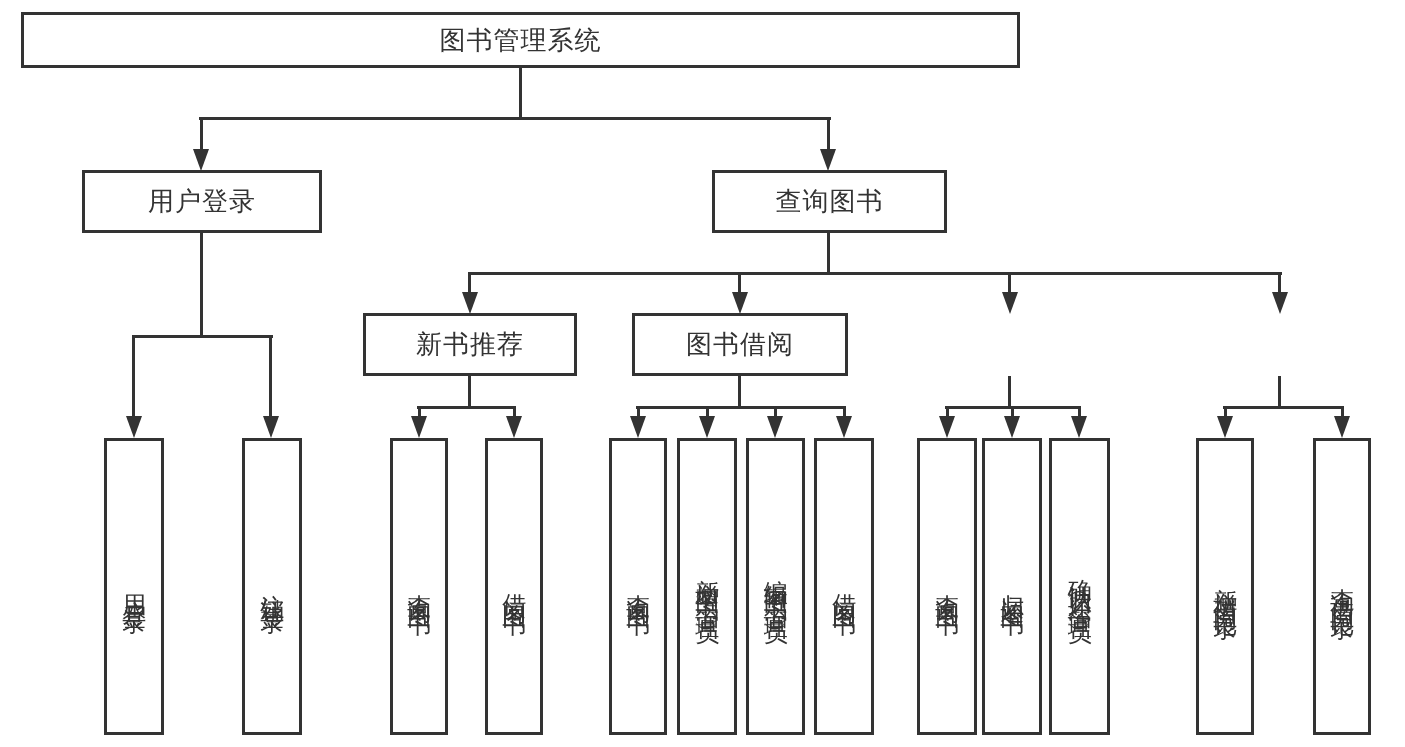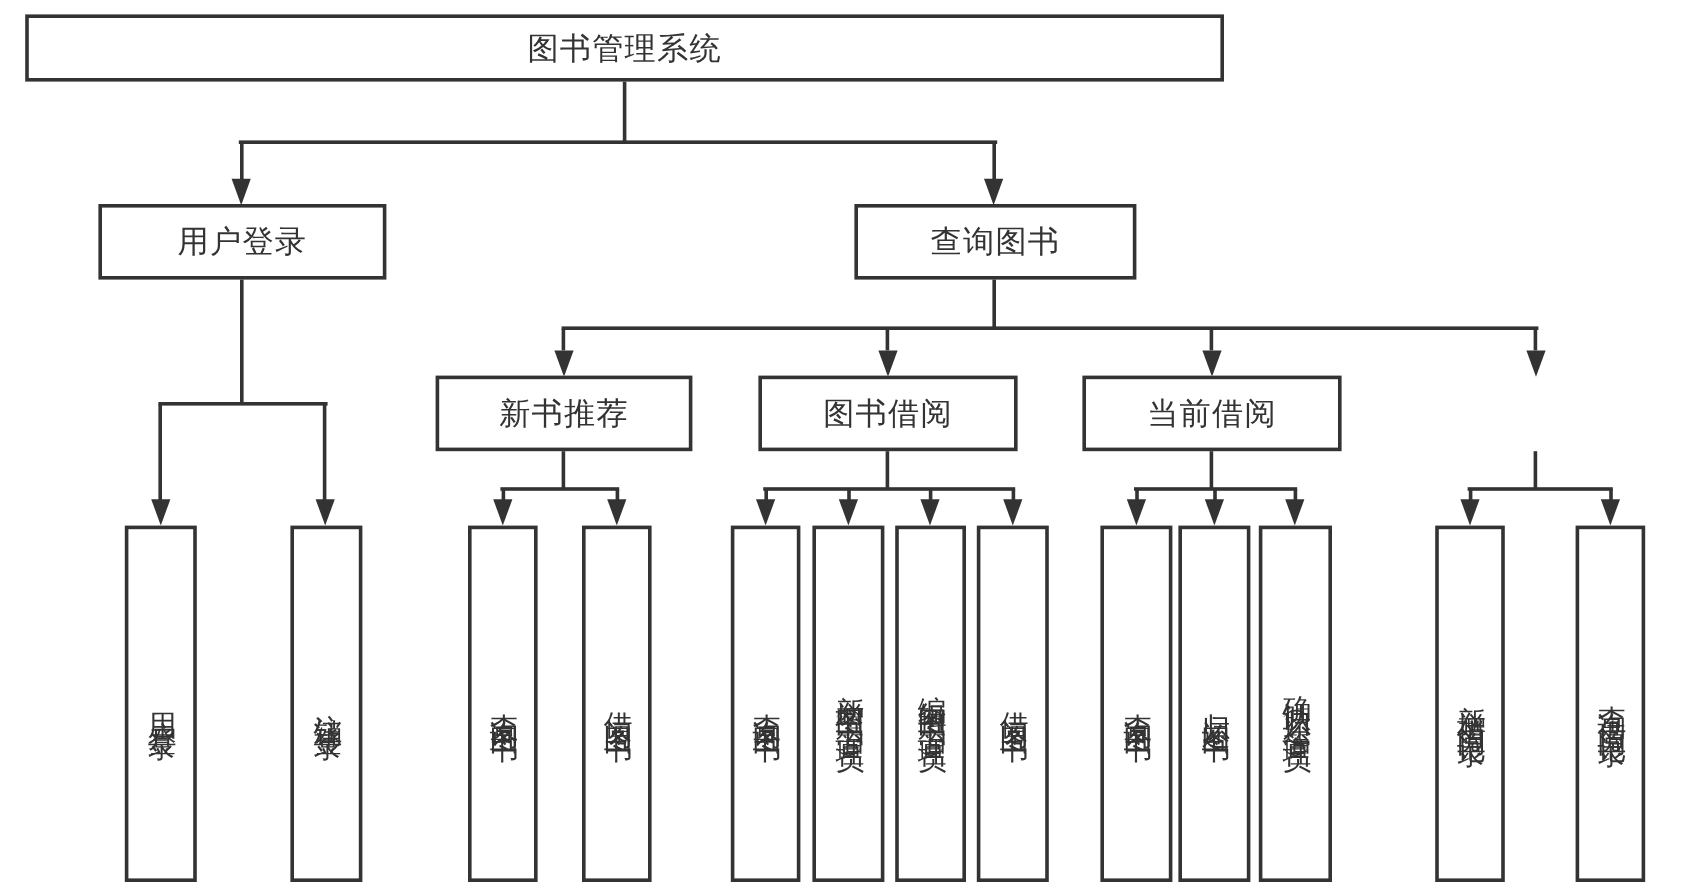--- a/index.html
+++ b/index.html
@@ -67,23 +67,20 @@
   <div class="arrow" style="left:462px;top:292px"></div>
   <div class="arrow" style="left:732px;top:292px"></div>
   <div class="arrow" style="left:1002px;top:292px"></div>
   <div class="arrow" style="left:1272px;top:292px"></div>
 
   <div class="box hnode" style="left:632px;top:313px;width:216px;height:63px">
     <span>图书借阅</span>
   </div>
   <div class="box hnode" style="left:363px;top:313px;width:214px;height:63px">
     <span>新书推荐</span>
-  </div>
-  <div class="box hnode" style="left:902px;top:313px;width:216px;height:63px">
-    <span>当前借阅</span>
   </div>
 
   <div class="line" style="left:468px;top:376px;width:3px;height:32px"></div>
   <div class="line" style="left:738px;top:376px;width:3px;height:32px"></div>
   <div class="line" style="left:1008px;top:376px;width:3px;height:32px"></div>
   <div class="line" style="left:1278px;top:376px;width:3px;height:32px"></div>
 
   <div class="line" style="left:417px;top:406px;width:99px;height:3px"></div>
   <div class="line" style="left:636px;top:406px;width:210px;height:3px"></div>
   <div class="line" style="left:945px;top:406px;width:136px;height:3px"></div>

